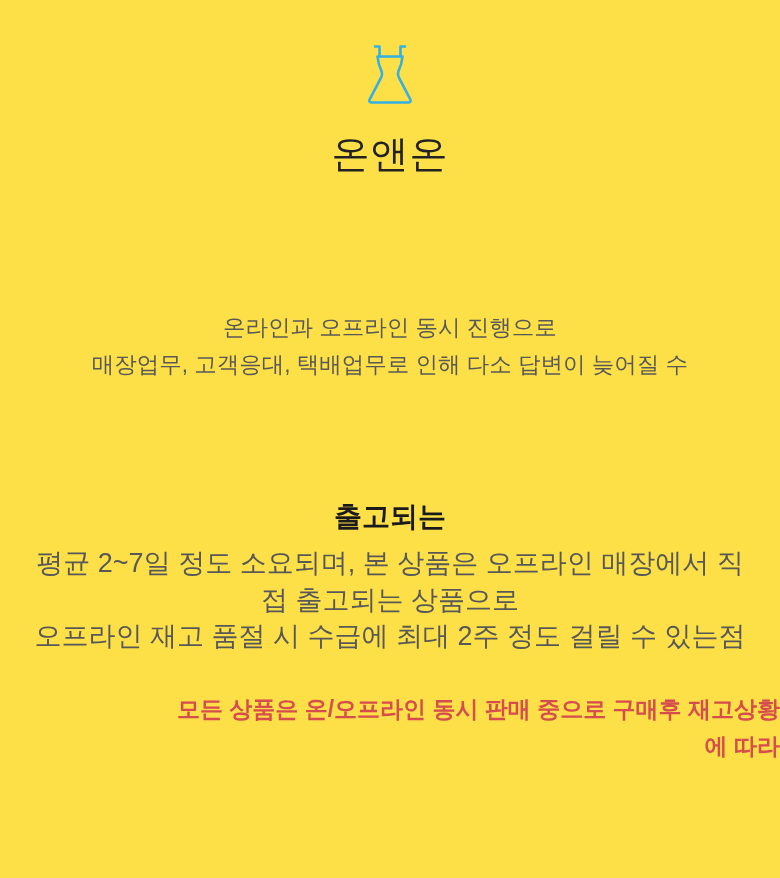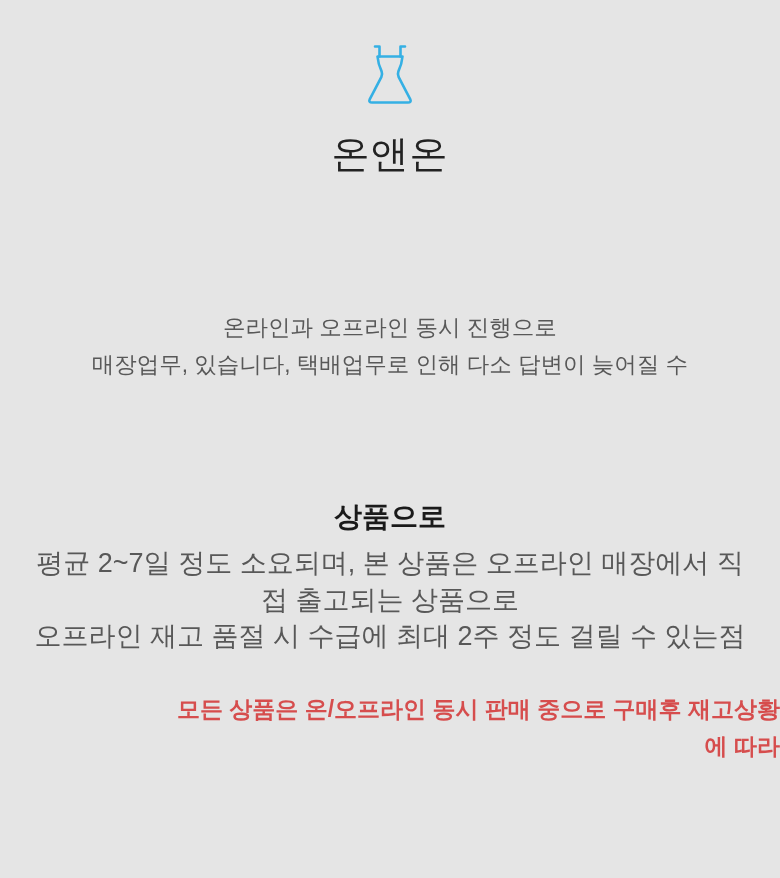--- a/index.html
+++ b/index.html
@@ -4,21 +4,21 @@
 <style>
   html, body {
     margin: 0;
     padding: 0;
     background: #ffffff;
   }
   .page {
     position: relative;
     width: 780px;
     height: 878px;
-    background: #e5e5e5;
+    background: #fde047;
     overflow: hidden;
     font-family: "Liberation Sans", "DejaVu Sans", sans-serif;
   }
   .center-abs {
     position: absolute;
     left: 0;
     width: 100%;
     text-align: center;
   }
   .icon-wrap {
@@ -90,24 +90,24 @@
                  C16.1 31.2 16.5 29.4 15.6 27.4
                  C14 24 12 18.5 11.5 12.5 Z"></path>
       </g>
     </svg>
   </div>
 
   <div class="center-abs brand-title">온앤온</div>
 
   <div class="center-abs intro-notice">
     <div class="notice-line">온라인과 오프라인 동시 진행으로</div>
-    <div class="notice-line">매장업무, 있습니다, 택배업무로 인해 다소 답변이 늦어질 수</div>
+    <div class="notice-line">매장업무, 고객응대, 택배업무로 인해 다소 답변이 늦어질 수</div>
   </div>
 
-  <div class="center-abs shipping-heading">상품으로</div>
+  <div class="center-abs shipping-heading">출고되는</div>
 
   <div class="center-abs shipping-body">
     <div class="notice-line">평균 2~7일 정도 소요되며, 본 상품은 오프라인 매장에서 직</div>
     <div class="notice-line">접 출고되는 상품으로</div>
     <div class="notice-line">오프라인 재고 품절 시 수급에 최대 2주 정도 걸릴 수 있는점</div>
   </div>
 
   <div class="center-abs warning-notice">
     <div class="notice-line">모든 상품은 온/오프라인 동시 판매 중으로 구매후 재고상황</div>
     <div class="notice-line">에 따라</div>

